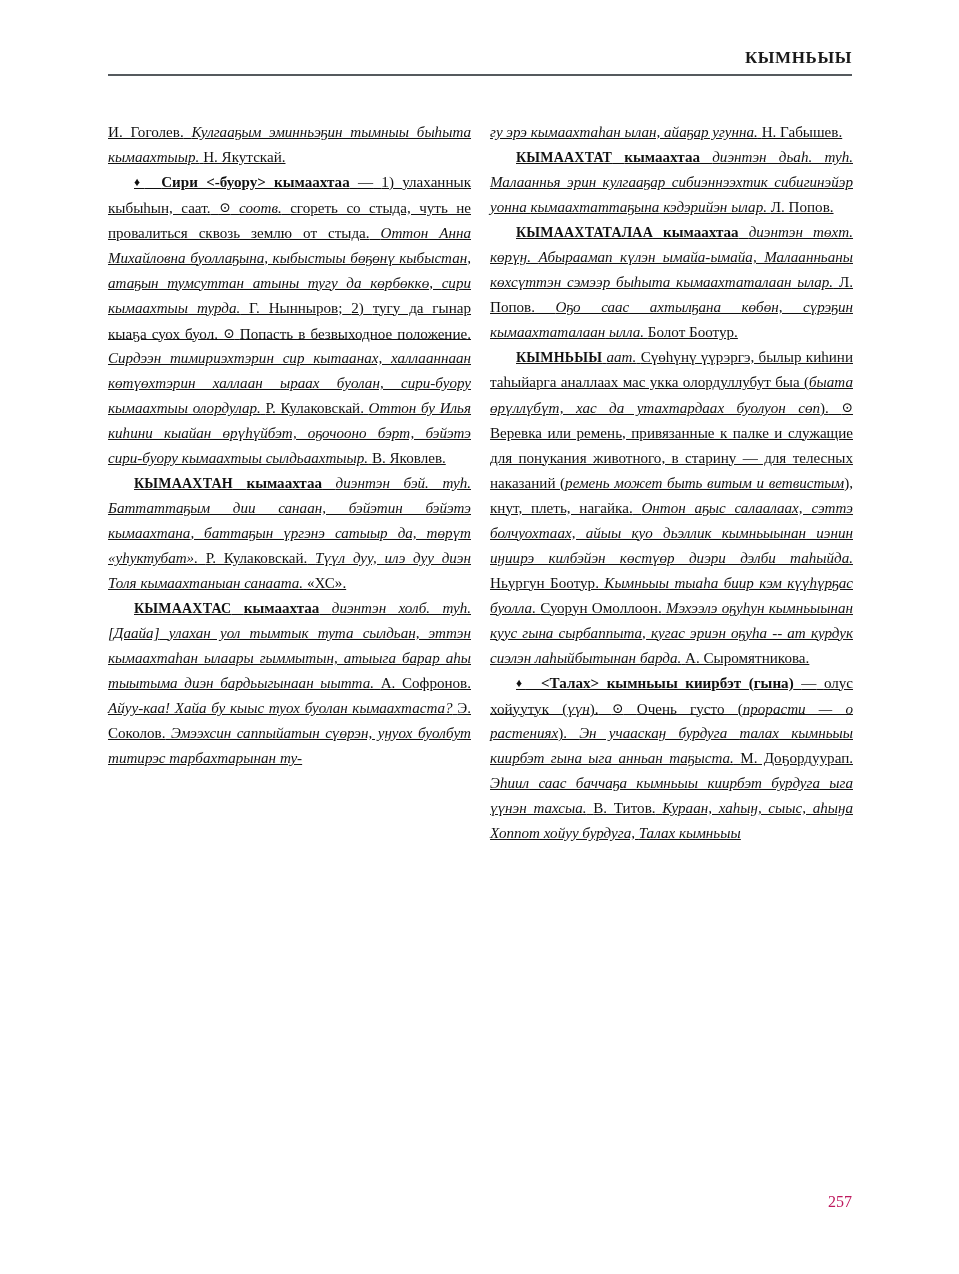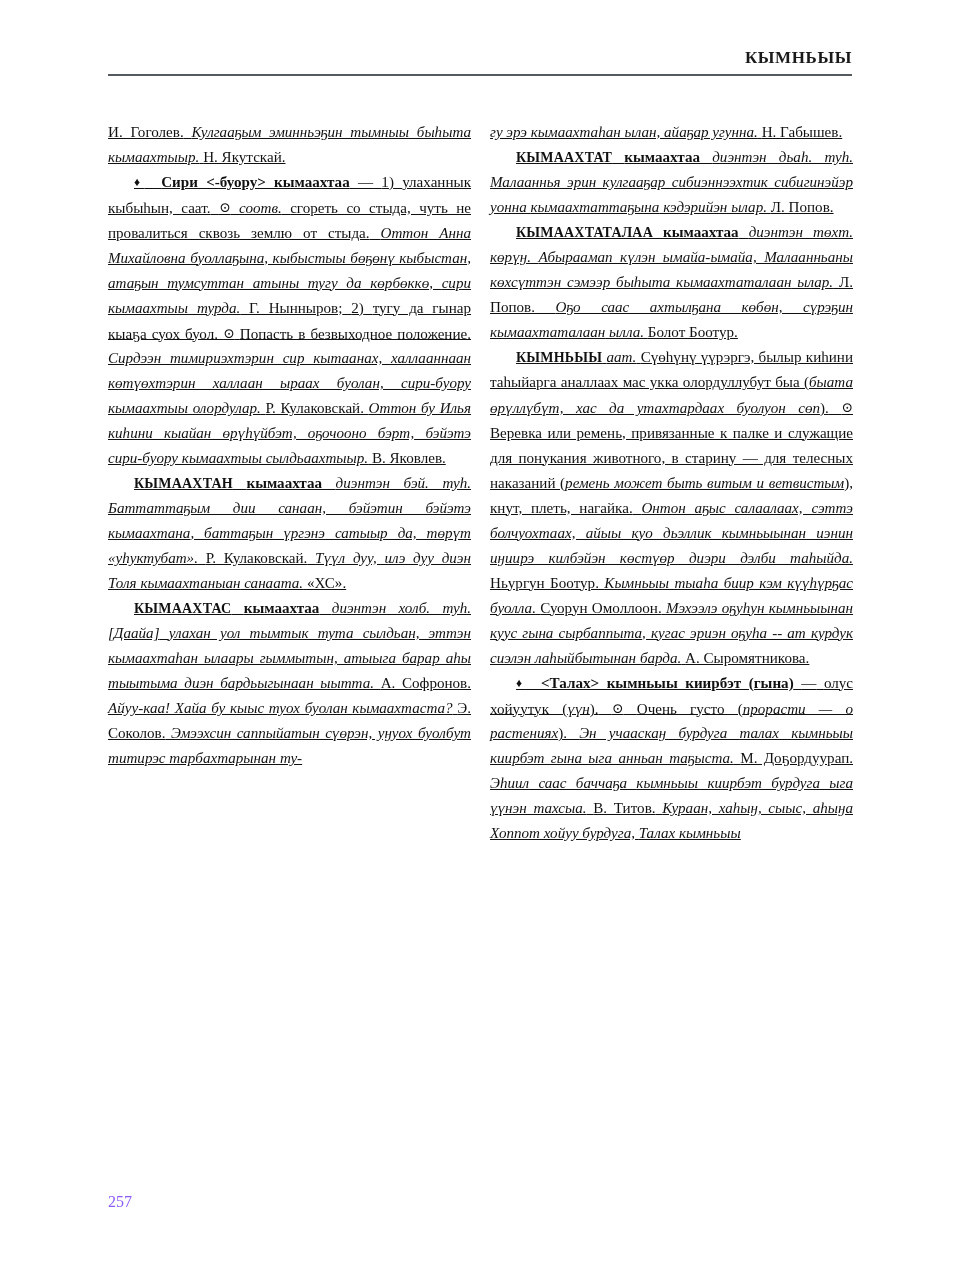--- a/index.html
+++ b/index.html
@@ -64,23 +64,23 @@
   .it{font-style:italic;}
   .uit{font-style:italic;text-decoration:underline;}
   .rom{font-style:normal;}
   .diamond{font-size:12px;vertical-align:1px;}
   .circ{font-size:14px;vertical-align:.5px;}
 
   
   .folio{
     position:absolute;
     left:108px;top:1193px;width:744px;
-    text-align:left;
+    text-align:right;
     font-size:16px;
-    color:#8b5cf6;
+    color:#be185d;
   }
 </style>
 </head>
 <body>
 
 <div class="page">
 
   <div class="runhead">
     <span class="rh-text">КЫМНЬЫЫ</span>
   </div>

